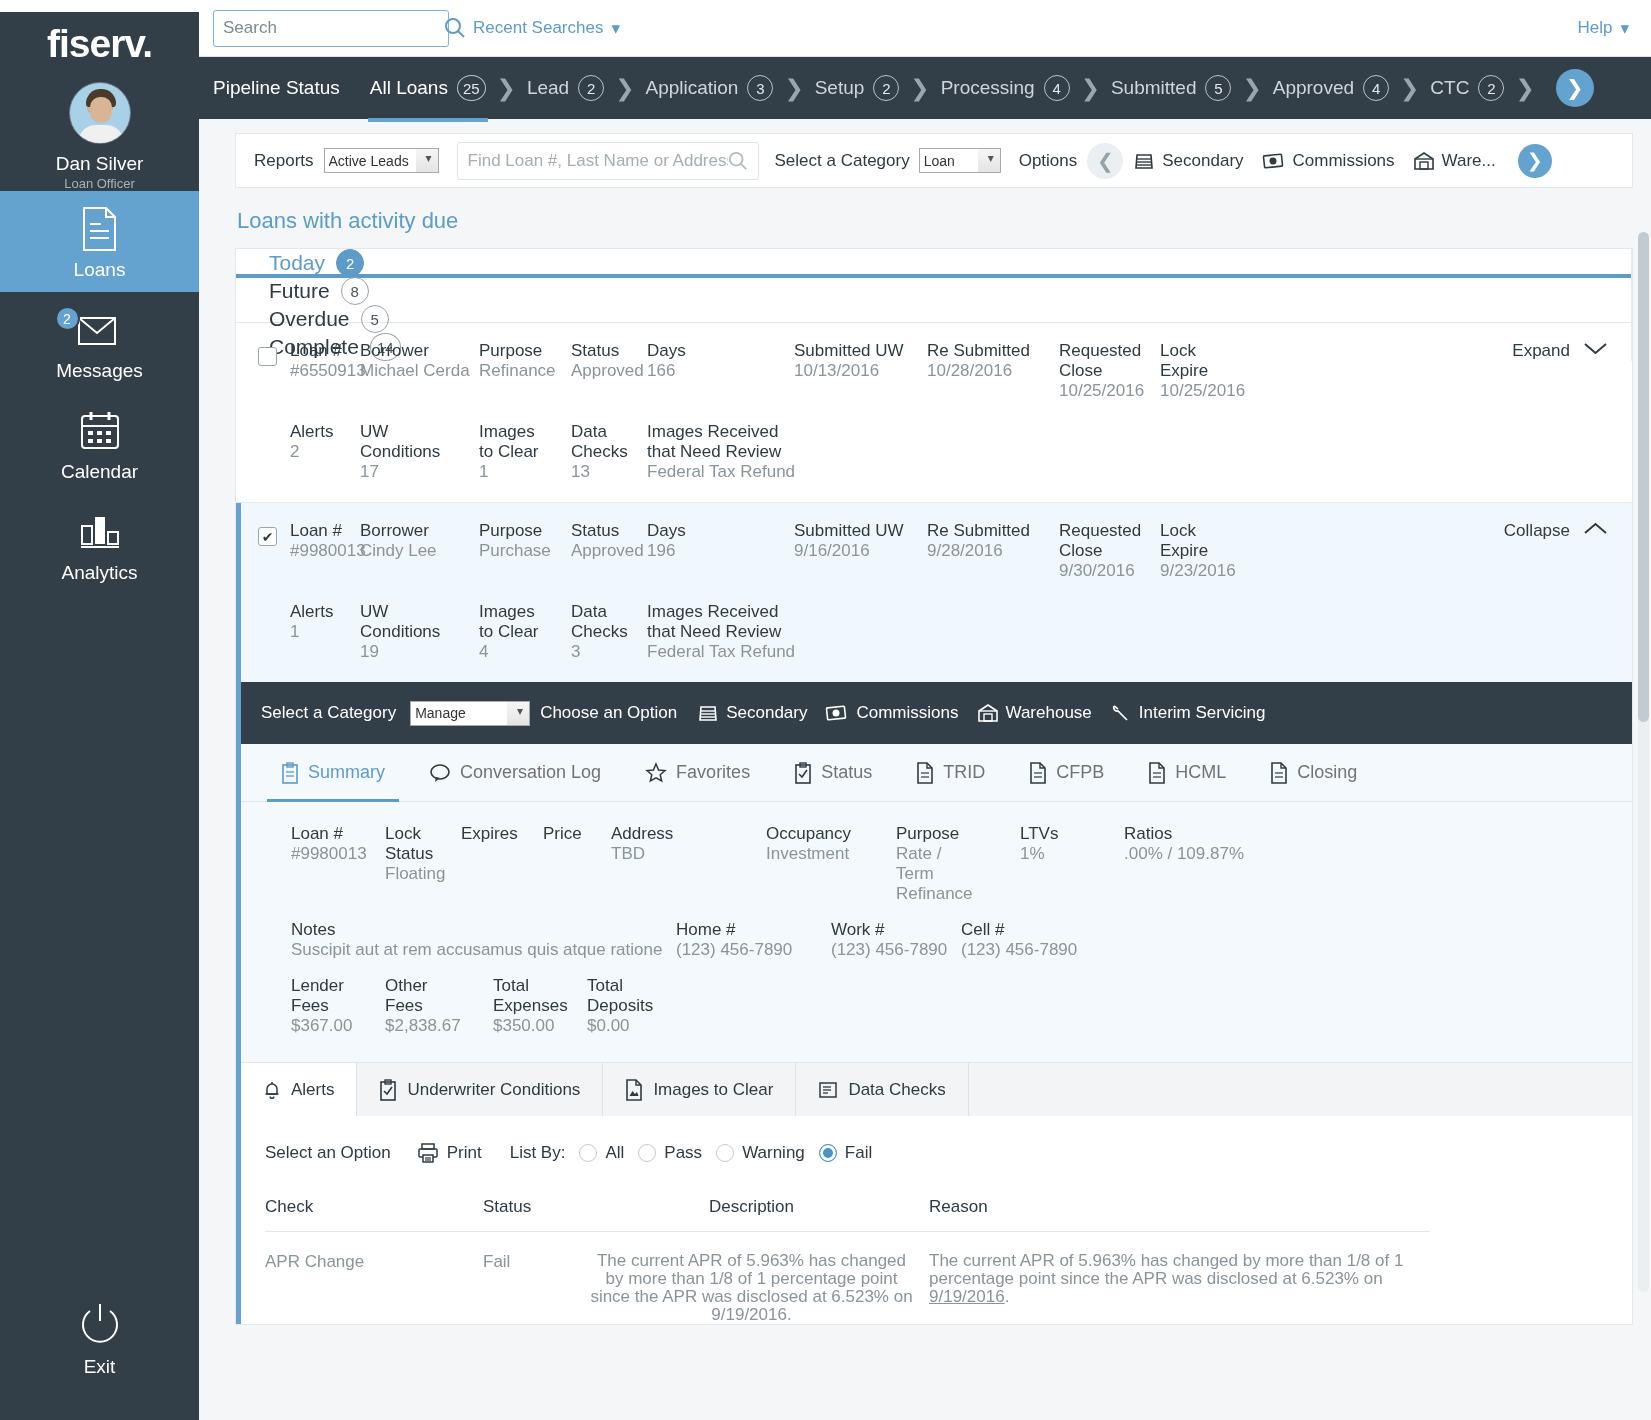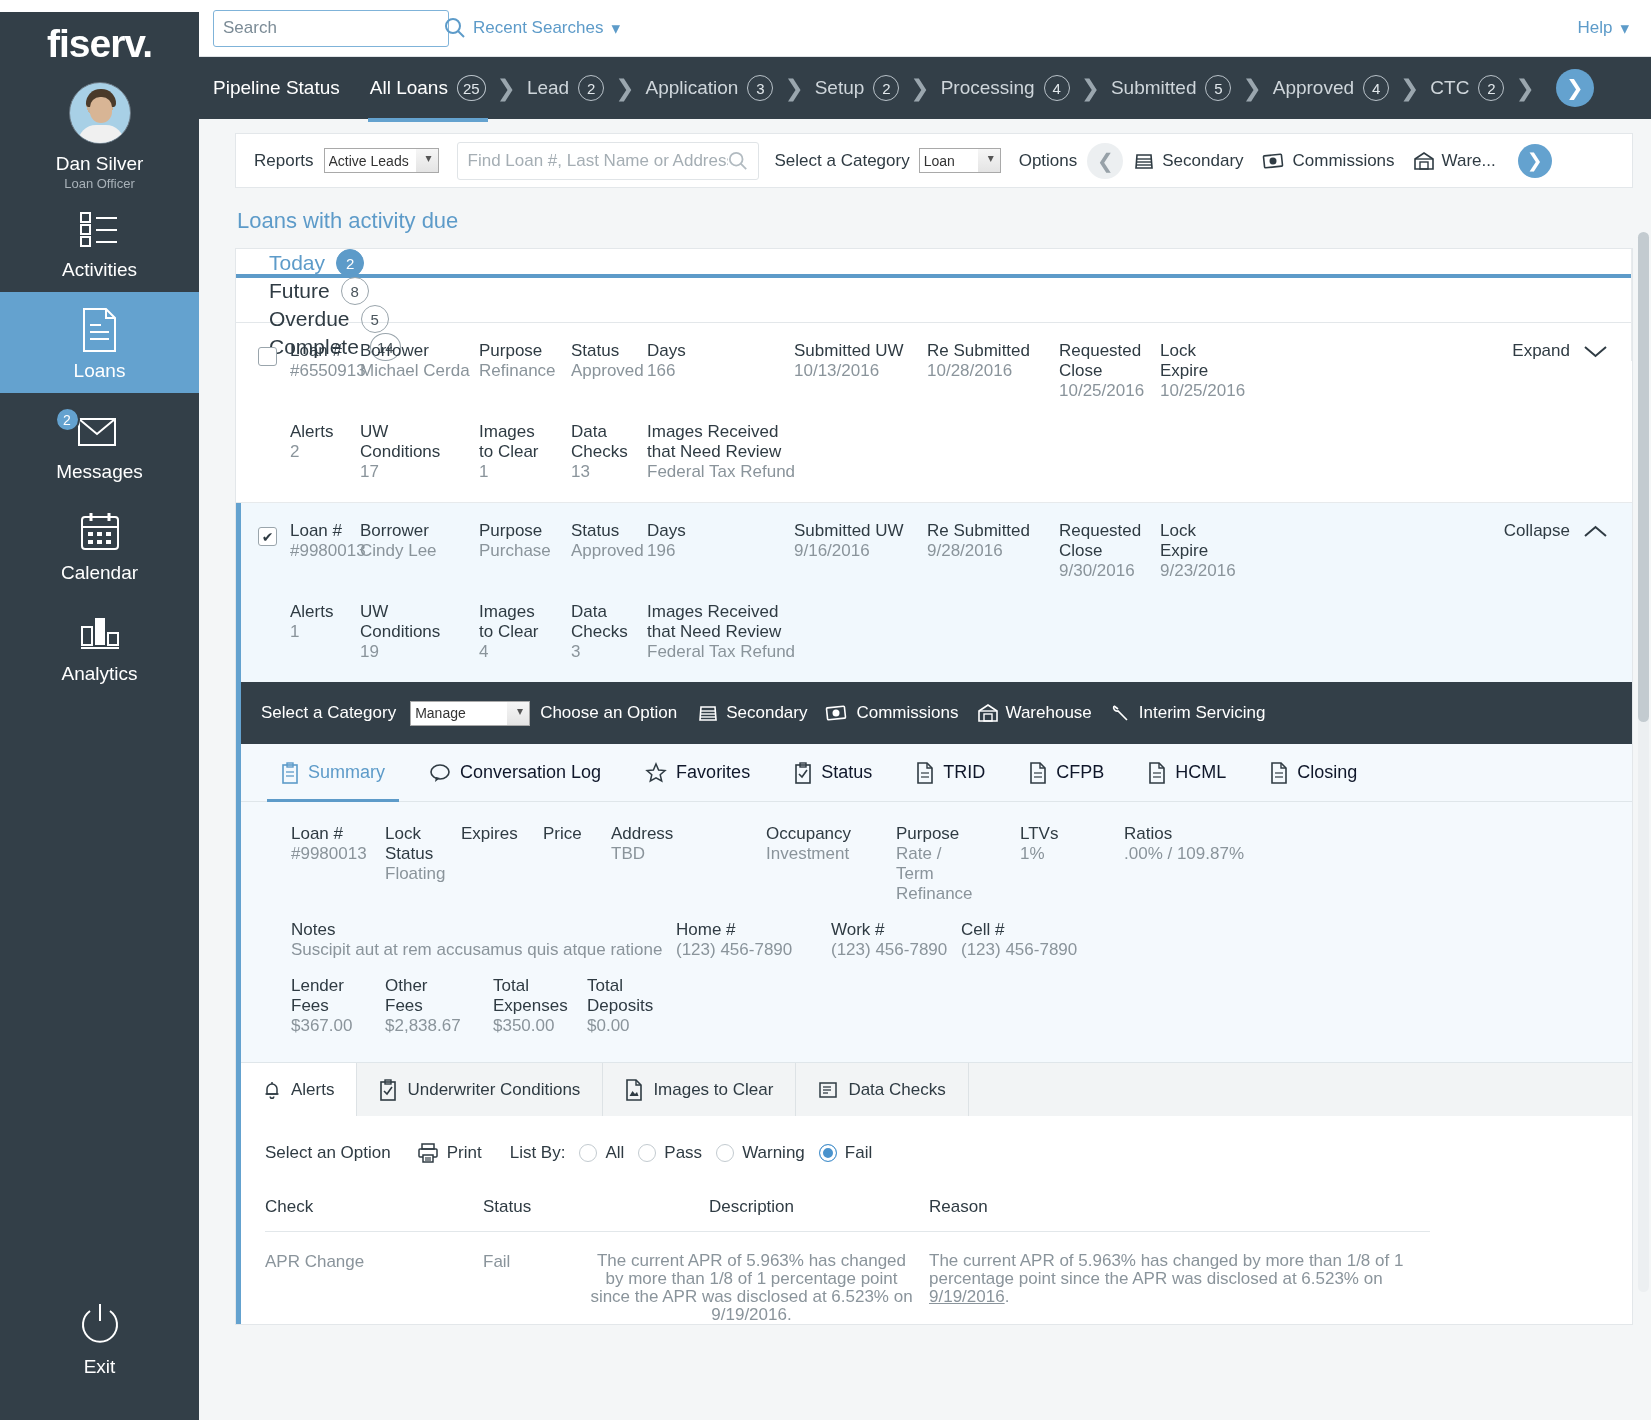--- a/index.html
+++ b/index.html
@@ -151,36 +151,36 @@
     margin: 6px 13px 0 22px; flex:0 0 19px; display:flex; align-items:center; justify-content:center;
     font-size:14px; color:#2f3b43; cursor:pointer;
   }
   .loan-row.sel .cb { margin-left: 17px; }
   .fields { flex:1; }
   .frow { display:flex; }
   .fld { font-size: 17px; }
   .fld .k { color:#2f3b43; line-height:20px; }
   .fld .v { color:#8a949b; line-height:20px; }
   .exp {
-    position:absolute; right: 24px; top: 18px; display:flex; align-items:center; gap:13px;
+    position:absolute; right: 24px; top: 18px; display:flex; gap:13px;
     font-size:17px; color:#2f3b43; cursor:pointer;
   }
 
   
   .catbar {
     background:#333f48; height:62px; display:flex; align-items:center; padding-left: 20px; gap:0;
     border-left: 5px solid #64a2cf;
   }
   .catbar .lbl { color:#fff; font-size:17px; }
   .catbar .tool { color:#fff; }
 
   
   .detail { background:#f4f9fd; border-left: 5px solid #64a2cf; }
   .dtabs { display:flex; align-items:center; height:58px; padding-left:18px; gap:0; border-bottom:1px solid #dfe6ea; }
-  .dtab { display:flex; align-items:center; gap:9px; font-size:18px; color:#0f172a; padding: 0 22px; height:100%; cursor:pointer; position:relative;}
+  .dtab { display:flex; align-items:center; gap:9px; font-size:18px; color:#737373; padding: 0 22px; height:100%; cursor:pointer; position:relative;}
   .dtab.active { color:#5d9bc9; }
   .dtab.active::after{ content:""; position:absolute; left:8px; right:8px; bottom:-1px; height:3px; background:#5d9bc9;}
 
   .summary { padding: 22px 0 10px 50px; }
   .srow { display:flex; margin-bottom: 16px; }
   .sfld { font-size:17px; }
   .sfld .k { color:#2f3b43; line-height:20px; }
   .sfld .v { color:#8a949b; line-height:20px; }
 
   
@@ -220,33 +220,20 @@
     <div class="avatar-wrap">
       <div class="avatar">
         <div class="body"></div>
           <div class="hair"></div>
           <div class="face"></div>
       </div>
     </div>
     <div class="user-name">Dan Silver</div>
     <div class="user-role">Loan Officer</div>
 
-    <div class="nav-item">
-      <div class="nav-icon">
-        <svg width="42" height="38" viewBox="0 0 42 38">
-          <rect x="2" y="3" width="9" height="9" fill="none" stroke="#fff" stroke-width="2"></rect>
-          <rect x="2" y="15" width="9" height="9" fill="none" stroke="#fff" stroke-width="2"></rect>
-          <rect x="2" y="27" width="9" height="9" fill="none" stroke="#fff" stroke-width="2"></rect>
-          <line x1="17" y1="8" x2="38" y2="8" stroke="#fff" stroke-width="2"></line>
-          <line x1="17" y1="20" x2="38" y2="20" stroke="#fff" stroke-width="2"></line>
-          <line x1="17" y1="32" x2="38" y2="32" stroke="#fff" stroke-width="2"></line>
-        </svg>
-      </div>
-      <div class="nav-label">Activities</div>
-    </div>
 
     <div class="nav-item active">
       <div class="nav-icon">
         <svg width="40" height="46" viewBox="0 0 40 46">
           <path d="M4 2 H26 L35 11 V44 H4 Z" fill="none" stroke="#fff" stroke-width="2"></path>
           <path d="M26 2 V11 H35" fill="none" stroke="#fff" stroke-width="2"></path>
           <line x1="10" y1="18" x2="21" y2="18" stroke="#fff" stroke-width="2"></line>
           <line x1="10" y1="25" x2="29" y2="25" stroke="#fff" stroke-width="2"></line>
           <line x1="10" y1="32" x2="29" y2="32" stroke="#fff" stroke-width="2"></line>
         </svg>

